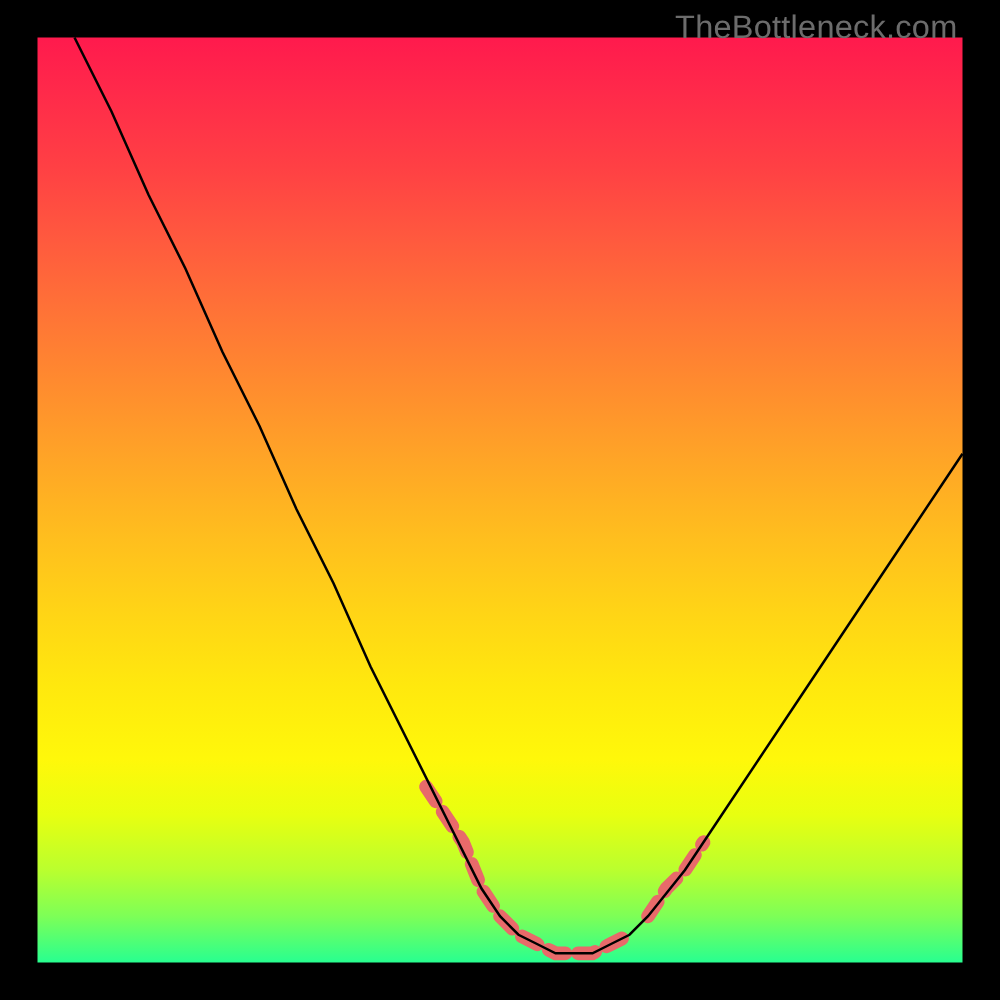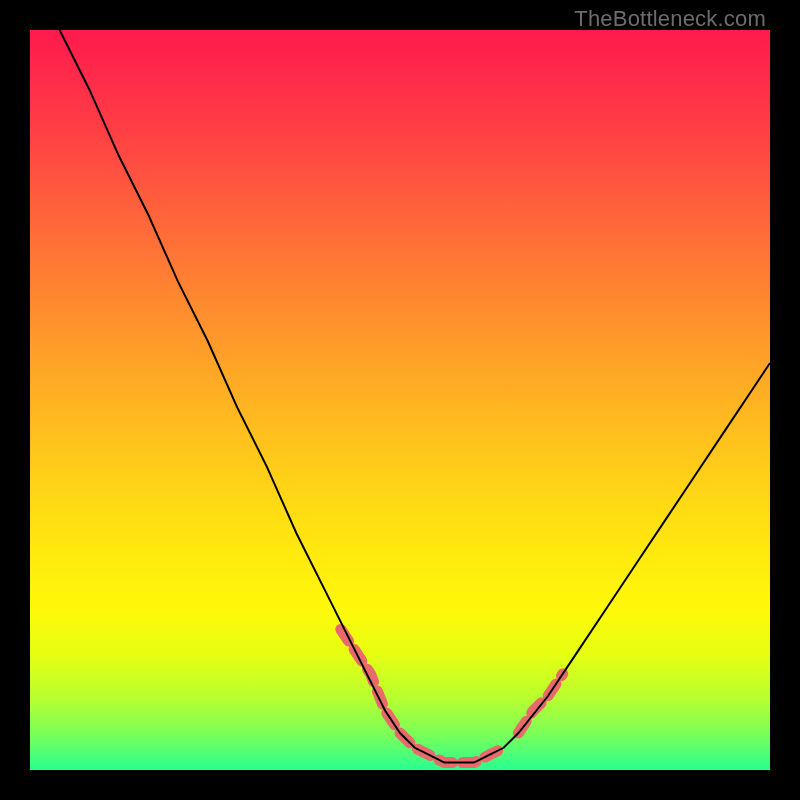--- a/index.html
+++ b/index.html
@@ -40,21 +40,21 @@
       #baff2e 90%,
       #7dff57 95%,
       #28ff90 100%
     );
   }
   .watermark {
     position: absolute;
     top: 6px;
     right: 34px;
     color: #6c6c6c;
-    font-size: 22px;
+    font-size: 26px;
     font-weight: 500;
     letter-spacing: 0.2px;
     user-select: none;
   }
   svg.curve {
     position: absolute;
     left: 0;
     top: 0;
     width: 740px;
     height: 740px;

